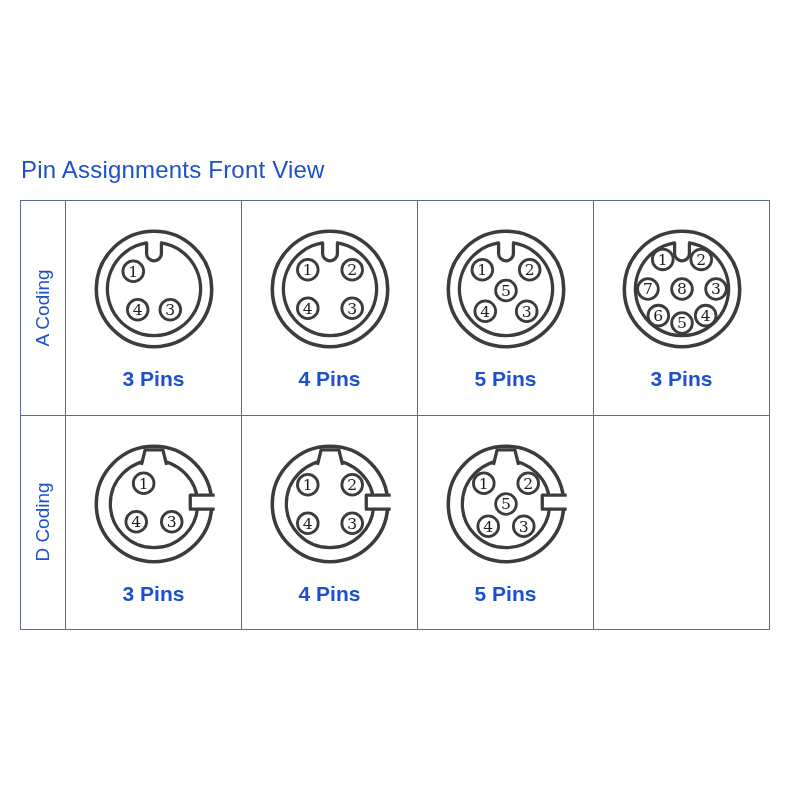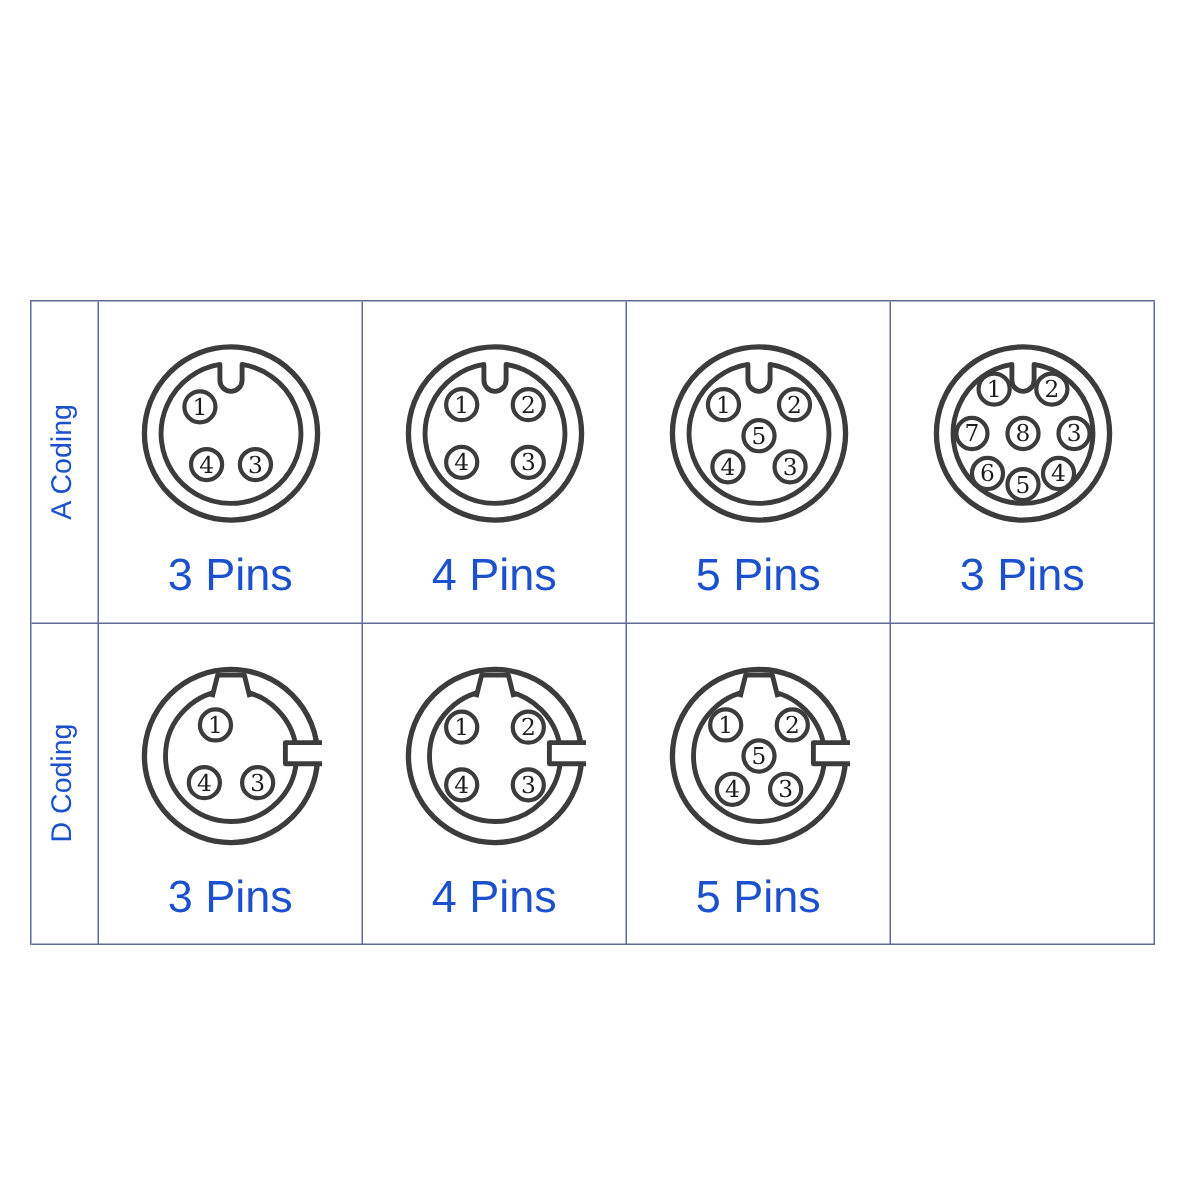--- a/index.html
+++ b/index.html
@@ -62,31 +62,32 @@
     padding-top: 14px;
   }
   .connector {
     width: 148px;
     height: 148px;
     display: flex;
     align-items: center;
     justify-content: center;
   }
   .caption {
-    font-size: 30px;
-    font-weight: 400;
+    font-size: 21px;
+    font-weight: 700;
     color: var(--accent, #1c50cc);
     margin-top: 4px;
   }
 </style>
 </head>
 <body>
 
 <div class="page">
 
+  <h1 class="title">Pin Assignments Front View</h1>
 
   <div class="grid">
 
     <div class="label-cell">
       <span class="rot">A Coding</span>
     </div>
 
     <div class="cell">
       <div class="connector">
           <svg viewBox="0 0 100 100" width="148" height="148">

